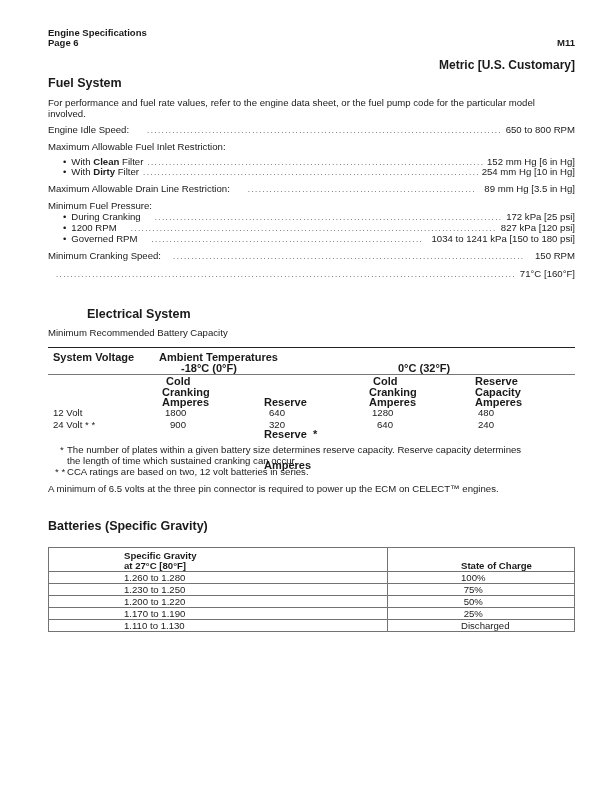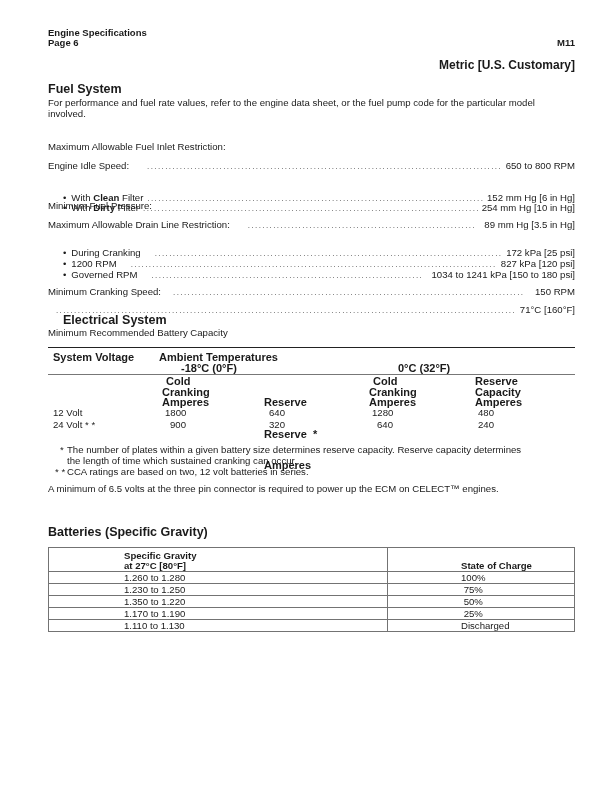--- a/index.html
+++ b/index.html
@@ -3,35 +3,35 @@
   <meta charset="utf-8">
   <style>
     html, body { margin: 0; padding: 0; background: #ffffff; }
     body {
       width: 612px; height: 792px; position: relative; overflow: hidden;
       font-family: "Liberation Sans", sans-serif; color: #1a1a1a;
     }
     .abs { position: absolute; }
     .hdr { font-weight: bold; font-size: 9.5px; line-height: 10px; }
     .h-metric { font-weight: bold; font-size: 12px; }
-    .h-section { font-weight: bold; font-size: 12.5px; margin-top: 6px; }
+    .h-section { font-weight: bold; font-size: 12.5px; }
     .txt { font-size: 9.6px; line-height: 11px; }
     .spec {
       position: absolute; display: flex; align-items: baseline;
       font-size: 9.6px; line-height: 11px; white-space: nowrap; justify-content: space-between;
     }
     .spec .label { flex: none; }
     .spec .dots {
       flex: 1; overflow: hidden; margin: 0 4px; letter-spacing: 1.4px;
       color: #333; font-size: 8px;
     }
     .spec .dots::before {
       content: "..........................................................................................................................................................................................................................................";
     }
-    .spec .value { flex: none; margin-top: 36px; }
+    .spec .value { flex: none; }
     .bullet::before { content: "\2022"; margin-right: 5px; }
     .rule-thick { position: absolute; height: 1.2px; background: #222; }
     .rule-thin { position: absolute; height: 0.8px; background: #777; }
     .th { font-weight: bold; font-size: 11px; line-height: 10.5px; }
     .td { font-size: 9.6px; line-height: 10px; }
     .sg-table {
       position: absolute; left: 48px; top: 547px; width: 527px;
       border-collapse: collapse; font-size: 9.6px;
     }
     .sg-table td {
@@ -98,21 +98,21 @@
 <div class="spec" style="left:48px; right:37px; top:250px;">
   <span class="label">Minimum Cranking Speed:</span>
   <span class="dots" style="margin-left:12px; margin-right:10px;"></span>
   <span class="value">150 RPM</span>
 </div>
 <div class="spec" style="left:48px; right:37px; top:268px;">
   <span class="dots" style="margin-left:8px;"></span>
   <span class="value">71°C [160°F]</span>
 </div>
 
-<div class="abs h-section" style="left:32px; top:307px;padding-left:31px;">Electrical System</div>
+<div class="abs h-section" style="left:56px; top:307px;padding-left:31px;">Electrical System</div>
 <div class="abs txt" style="left:48px; top:327px;">Minimum Recommended Battery Capacity</div>
 
 <div class="rule-thick" style="left:48px; width:527px; top:347px;"></div>
 <div class="abs th" style="left:53px; top:352px;">System Voltage</div>
 <div class="abs th" style="left:159px; top:352px;">Ambient Temperatures</div>
 <div class="abs th" style="left:181px; top:363px;">-18°C (0°F)</div>
 <div class="abs th" style="left:398px; top:363px;">0°C (32°F)</div>
 <div class="rule-thin" style="left:48px; width:527px; top:374px;"></div>
 
 <div class="abs th" style="left:162px; top:376px;">
@@ -168,21 +168,21 @@
   </tr>
   <tr>
     <td class="c1">1.260 to 1.280</td>
     <td class="c2" style="white-space:pre;">100%</td>
   </tr>
   <tr>
     <td class="c1">1.230 to 1.250</td>
     <td class="c2" style="white-space:pre;"> 75%</td>
   </tr>
   <tr>
-    <td class="c1">1.350 to 1.220</td>
+    <td class="c1">1.200 to 1.220</td>
     <td class="c2" style="white-space:pre;"> 50%</td>
   </tr>
   <tr>
     <td class="c1">1.170 to 1.190</td>
     <td class="c2" style="white-space:pre;"> 25%</td>
   </tr>
   <tr>
     <td class="c1">1.110 to 1.130</td>
     <td class="c2">Discharged</td>
   </tr>

